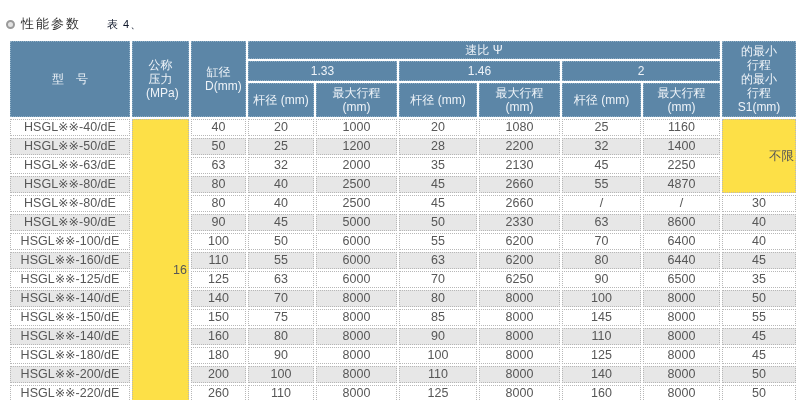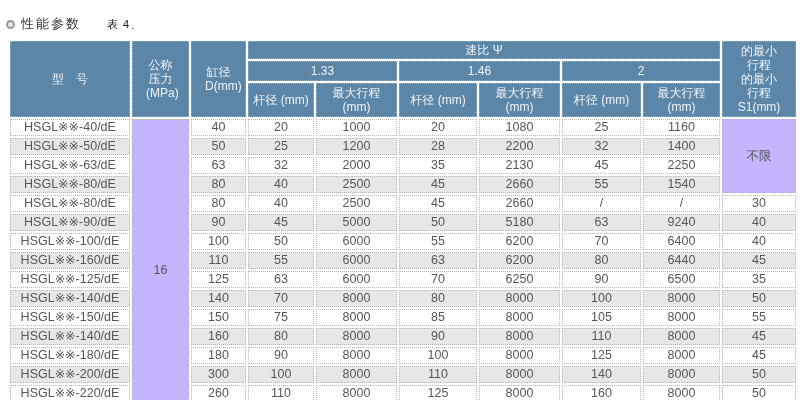--- a/index.html
+++ b/index.html
@@ -29,21 +29,21 @@
   }
   th .hline { line-height:14px; }
   th.sub { padding:2px 0; }
   td {
     border:1px dotted #b7b7b7; font-size:12.5px; color:#575757;
     text-align:center; vertical-align:middle;
     height:15px; line-height:15px; padding:0 1px;
     white-space:nowrap; overflow:hidden; background:#ffffff;
   }
   tr.stripe td { background:#e7e7e7; }
-  td.merged { background:#c4b5fd; }
+  td.merged { background:#fde047;text-align:right; }
 </style>
 </head>
 <body>
 
 <div class="title-row">
   <span class="bullet"></span>
   <span class="title">性能参数</span>
   <span class="caption">表 4、</span>
 </div>
 
@@ -126,42 +126,42 @@
         <td>2250</td>
       </tr>
       <tr class="stripe">
         <td>HSGL※※-80/dE</td>
         <td>80</td>
         <td>40</td>
         <td>2500</td>
         <td>45</td>
         <td>2660</td>
         <td>55</td>
-        <td>1540</td>
+        <td>4870</td>
       </tr>
       <tr>
         <td>HSGL※※-80/dE</td>
         <td>80</td>
         <td>40</td>
         <td>2500</td>
         <td>45</td>
         <td>2660</td>
         <td>/</td>
         <td>/</td>
         <td>30</td>
       </tr>
       <tr class="stripe">
         <td>HSGL※※-90/dE</td>
         <td>90</td>
         <td>45</td>
         <td>5000</td>
         <td>50</td>
-        <td>5180</td>
-        <td>63</td>
-        <td>9240</td>
+        <td>2330</td>
+        <td>63</td>
+        <td>8600</td>
         <td>40</td>
       </tr>
       <tr>
         <td>HSGL※※-100/dE</td>
         <td>100</td>
         <td>50</td>
         <td>6000</td>
         <td>55</td>
         <td>6200</td>
         <td>70</td>
@@ -201,21 +201,21 @@
         <td>8000</td>
         <td>50</td>
       </tr>
       <tr>
         <td>HSGL※※-150/dE</td>
         <td>150</td>
         <td>75</td>
         <td>8000</td>
         <td>85</td>
         <td>8000</td>
-        <td>105</td>
+        <td>145</td>
         <td>8000</td>
         <td>55</td>
       </tr>
       <tr class="stripe">
         <td>HSGL※※-140/dE</td>
         <td>160</td>
         <td>80</td>
         <td>8000</td>
         <td>90</td>
         <td>8000</td>
@@ -229,21 +229,21 @@
         <td>90</td>
         <td>8000</td>
         <td>100</td>
         <td>8000</td>
         <td>125</td>
         <td>8000</td>
         <td>45</td>
       </tr>
       <tr class="stripe">
         <td>HSGL※※-200/dE</td>
-        <td>300</td>
+        <td>200</td>
         <td>100</td>
         <td>8000</td>
         <td>110</td>
         <td>8000</td>
         <td>140</td>
         <td>8000</td>
         <td>50</td>
       </tr>
       <tr>
         <td>HSGL※※-220/dE</td>

